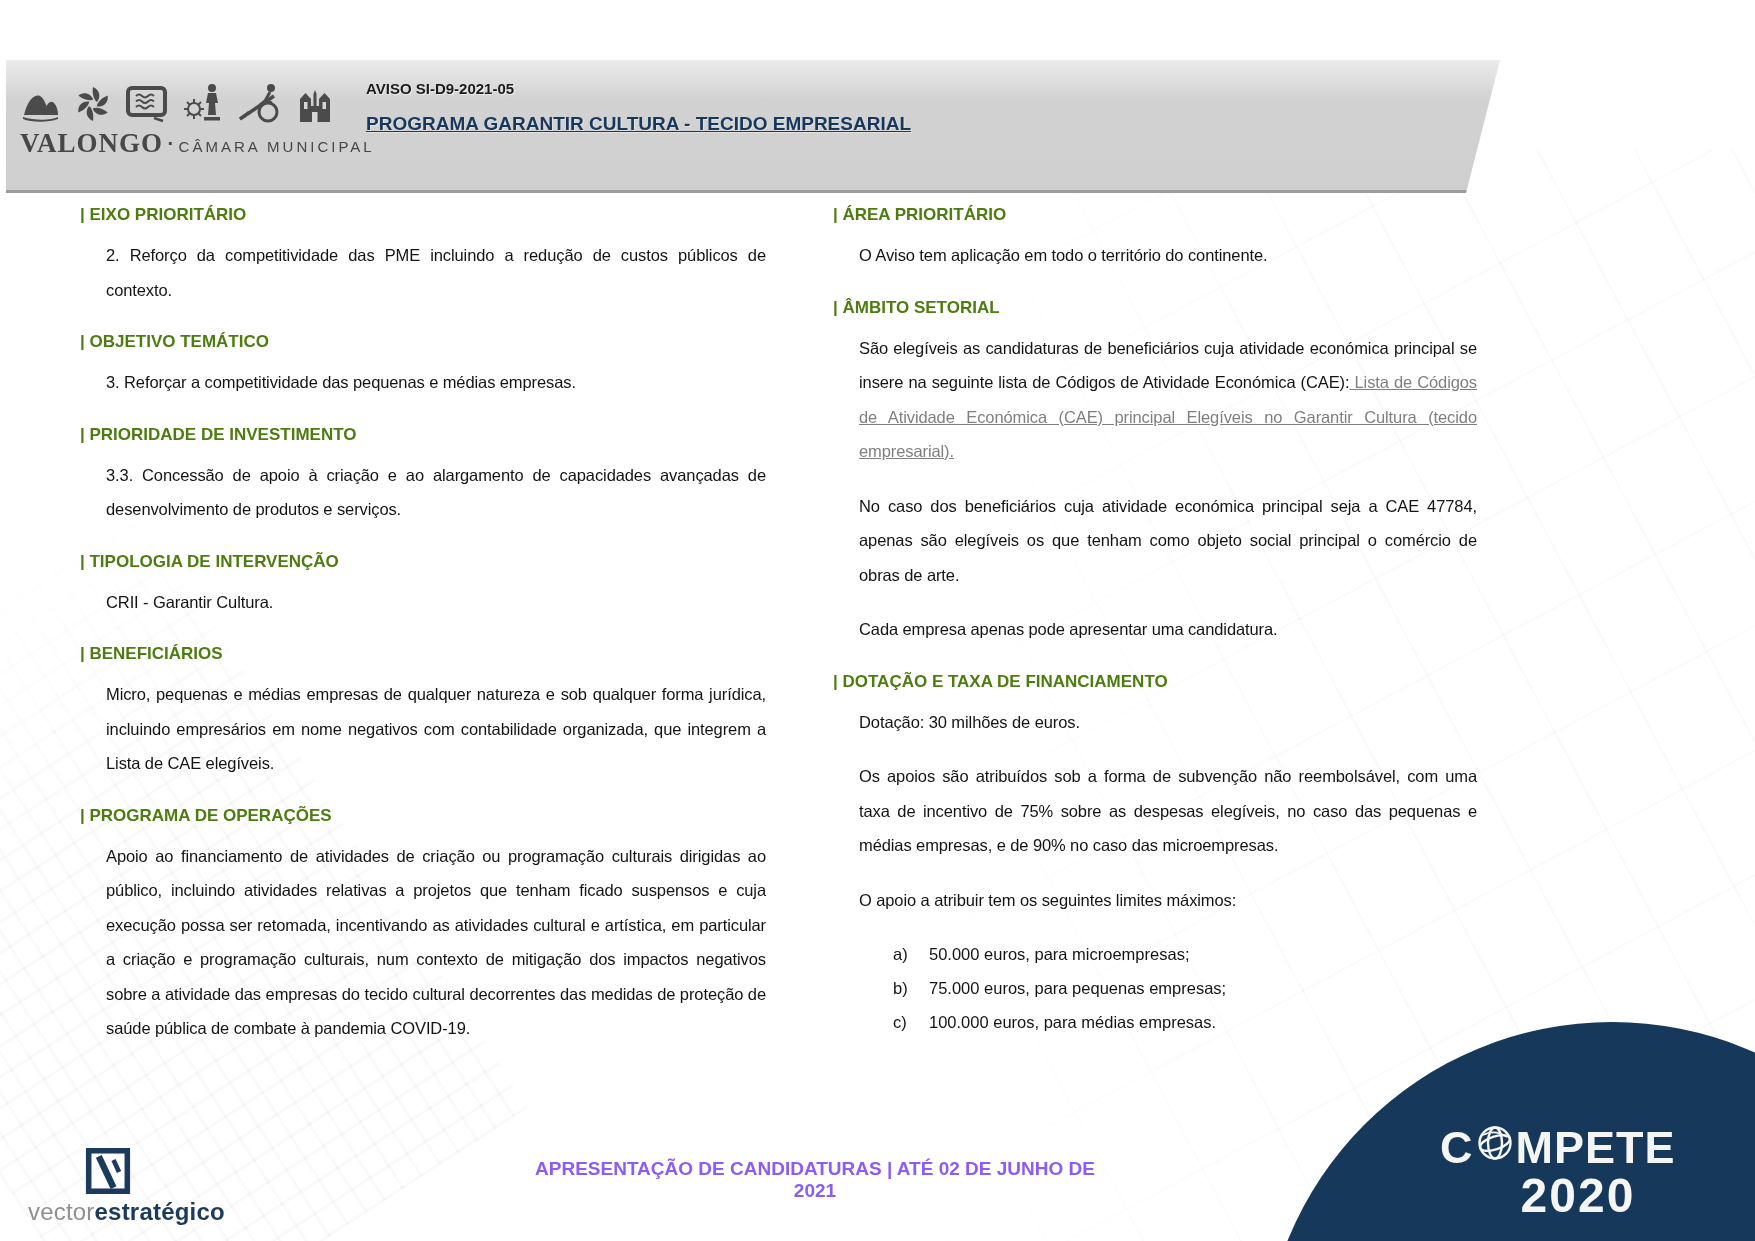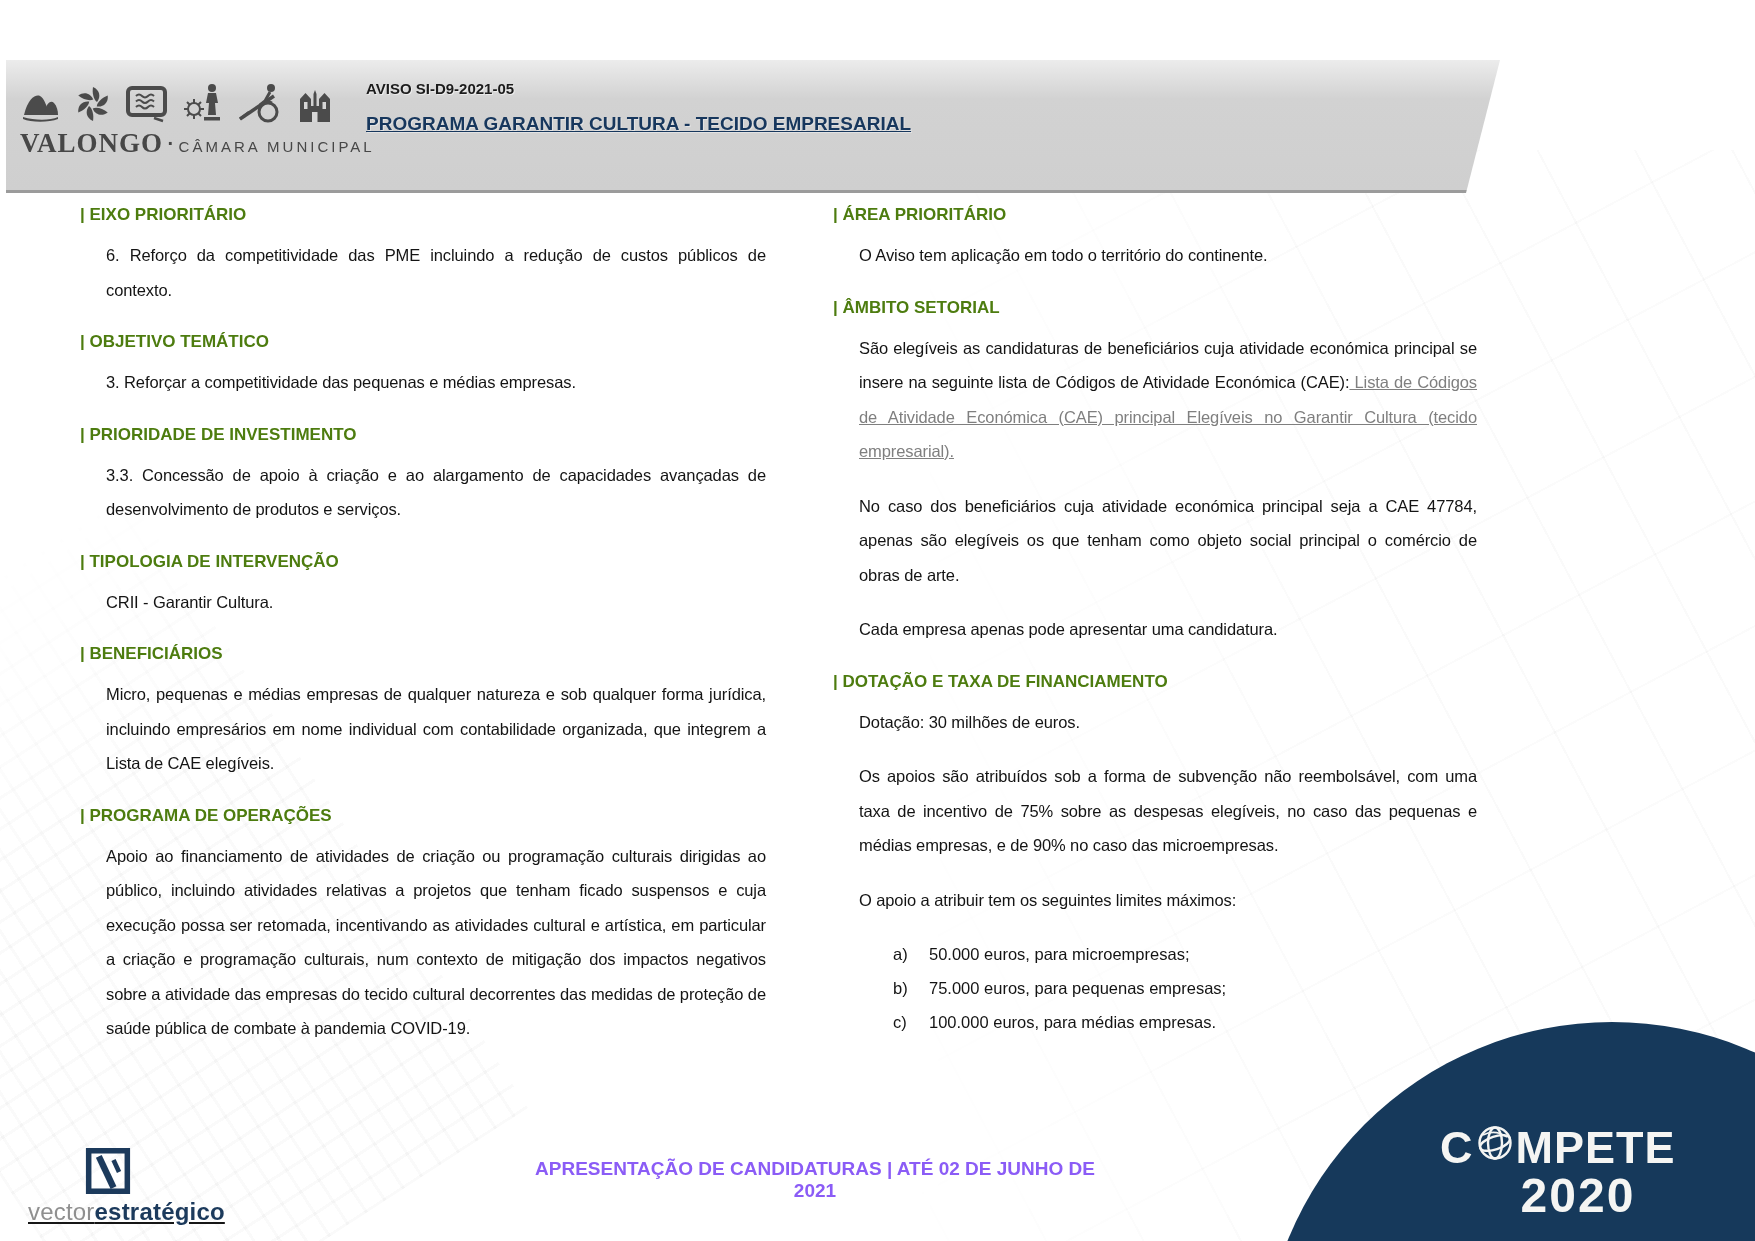--- a/index.html
+++ b/index.html
@@ -48,21 +48,21 @@
   .sec p{margin:0 26px 20px 26px;font-size:16.5px;line-height:34.5px;letter-spacing:-0.1px;
          text-align:justify;color:#141414;}
   .sec p.last{margin-bottom:0;}
   .sec{margin-bottom:18px;}
   .doc-link{color:#7f7f7f;text-decoration:underline;cursor:pointer;}
   .limits{margin:0 0 0 60px;}
   .limit-item{display:flex;font-size:16.5px;line-height:34px;color:#141414;}
   .limit-marker{width:36px;}
 
   
-  .vector-logo{position:absolute;left:28px;top:1148px;width:160px;text-align:center;text-decoration:underline;}
+  .vector-logo{position:absolute;left:28px;top:1148px;width:160px;text-align:center;}
   .vector-mark{display:inline-block;}
   .vector-text{font-size:24px;letter-spacing:.2px;white-space:nowrap;}
   .vector-prefix{color:#8f8f8f;font-weight:400;}
   .vector-suffix{color:#1c3a5c;font-weight:bold;}
   .deadline{position:absolute;left:520px;top:1158px;width:590px;text-align:center;
             font-size:19px;font-weight:bold;color:#8b5cf6;}
 
   .compete-circle{position:absolute;left:1262px;top:1022px;width:700px;height:700px;border-radius:50%;
                   background:#16395b;}
   .compete-text{position:absolute;left:178px;top:100px;width:276px;color:#f5f5f3;}
@@ -147,37 +147,37 @@
     </div>
     <div class="title-block">
       <div class="title-aviso">AVISO SI-D9-2021-05</div>
       <div class="title-programa">PROGRAMA GARANTIR CULTURA - TECIDO EMPRESARIAL</div>
     </div>
   </div>
 
   <div class="col col-left">
     <div class="sec">
       <h3 class="sec-title">| EIXO PRIORITÁRIO</h3>
-      <p class="last">6. Reforço da competitividade das PME incluindo a redução de custos públicos de contexto.</p>
+      <p class="last">2. Reforço da competitividade das PME incluindo a redução de custos públicos de contexto.</p>
     </div>
     <div class="sec">
       <h3 class="sec-title">| OBJETIVO TEMÁTICO</h3>
       <p class="last">3. Reforçar a competitividade das pequenas e médias empresas.</p>
     </div>
     <div class="sec">
       <h3 class="sec-title">| PRIORIDADE DE INVESTIMENTO</h3>
       <p class="last">3.3. Concessão de apoio à criação e ao alargamento de capacidades avançadas de desenvolvimento de produtos e serviços.</p>
     </div>
     <div class="sec">
       <h3 class="sec-title">| TIPOLOGIA DE INTERVENÇÃO</h3>
       <p class="last">CRII - Garantir Cultura.</p>
     </div>
     <div class="sec">
       <h3 class="sec-title">| BENEFICIÁRIOS</h3>
-      <p class="last">Micro, pequenas e médias empresas de qualquer natureza e sob qualquer forma jurídica, incluindo empresários em nome individual com contabilidade organizada, que integrem a Lista de CAE elegíveis.</p>
+      <p class="last">Micro, pequenas e médias empresas de qualquer natureza e sob qualquer forma jurídica, incluindo empresários em nome negativos com contabilidade organizada, que integrem a Lista de CAE elegíveis.</p>
     </div>
     <div class="sec">
       <h3 class="sec-title">| PROGRAMA DE OPERAÇÕES</h3>
       <p class="last">Apoio ao financiamento de atividades de criação ou programação culturais dirigidas ao público, incluindo atividades relativas a projetos que tenham ficado suspensos e cuja execução possa ser retomada, incentivando as atividades cultural e artística, em particular a criação e programação culturais, num contexto de mitigação dos impactos negativos sobre a atividade das empresas do tecido cultural decorrentes das medidas de proteção de saúde pública de combate à pandemia COVID-19.</p>
     </div>
   </div>
 
   <div class="col col-right">
     <div class="sec">
       <h3 class="sec-title">| ÁREA PRIORITÁRIO</h3>

